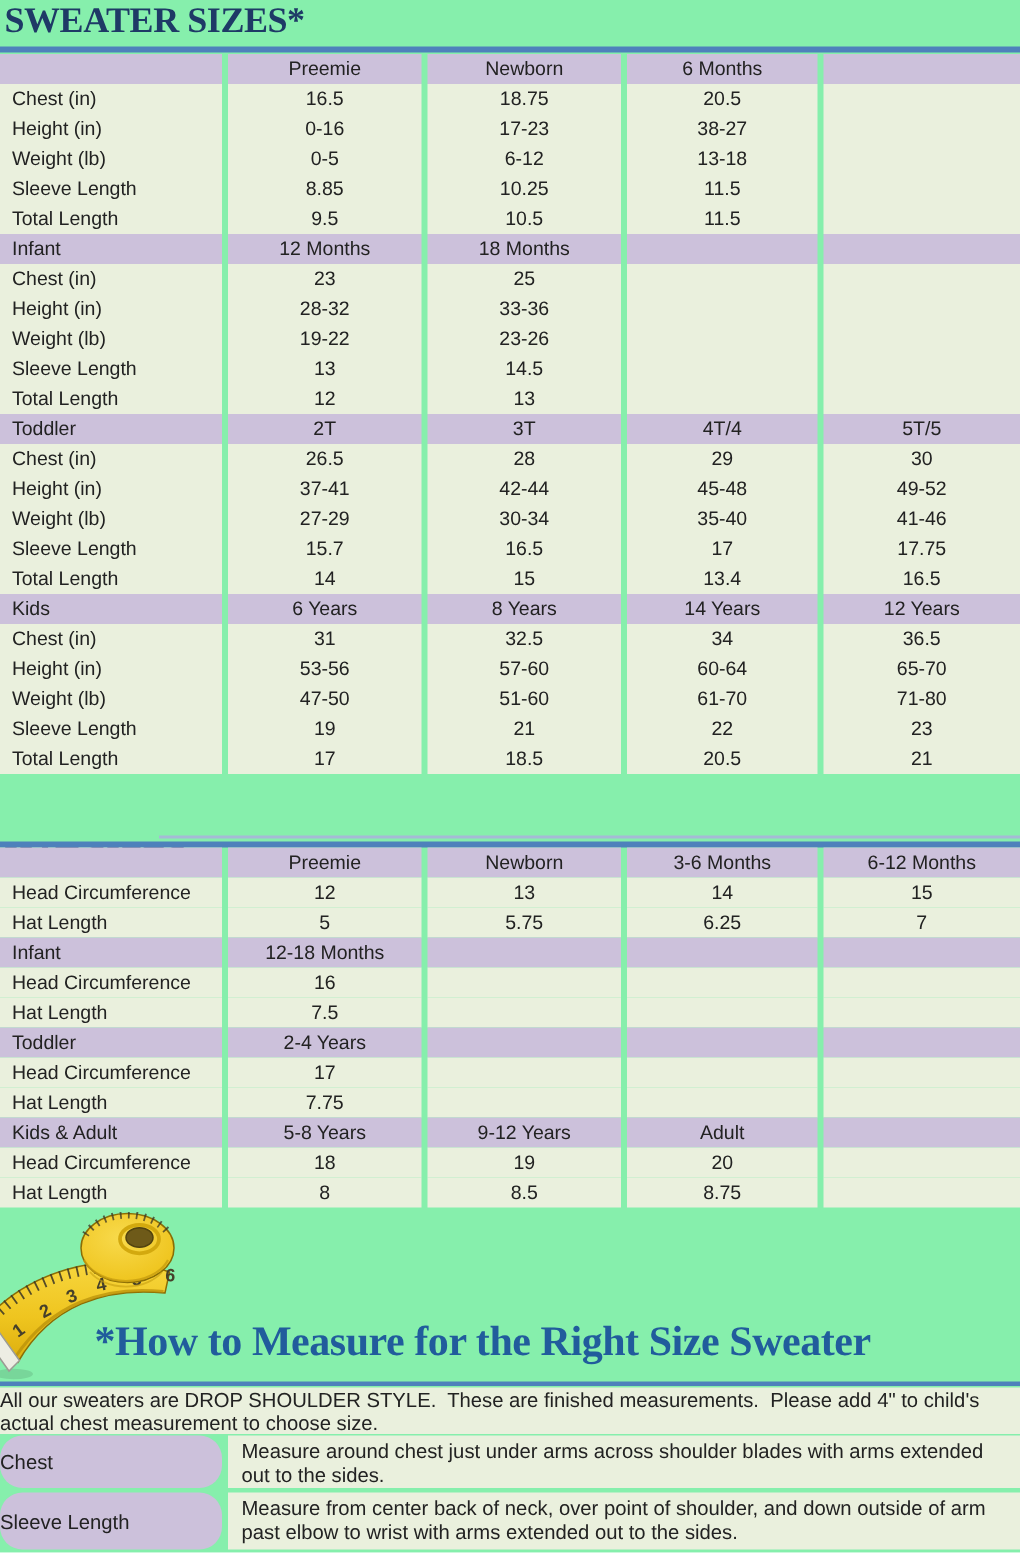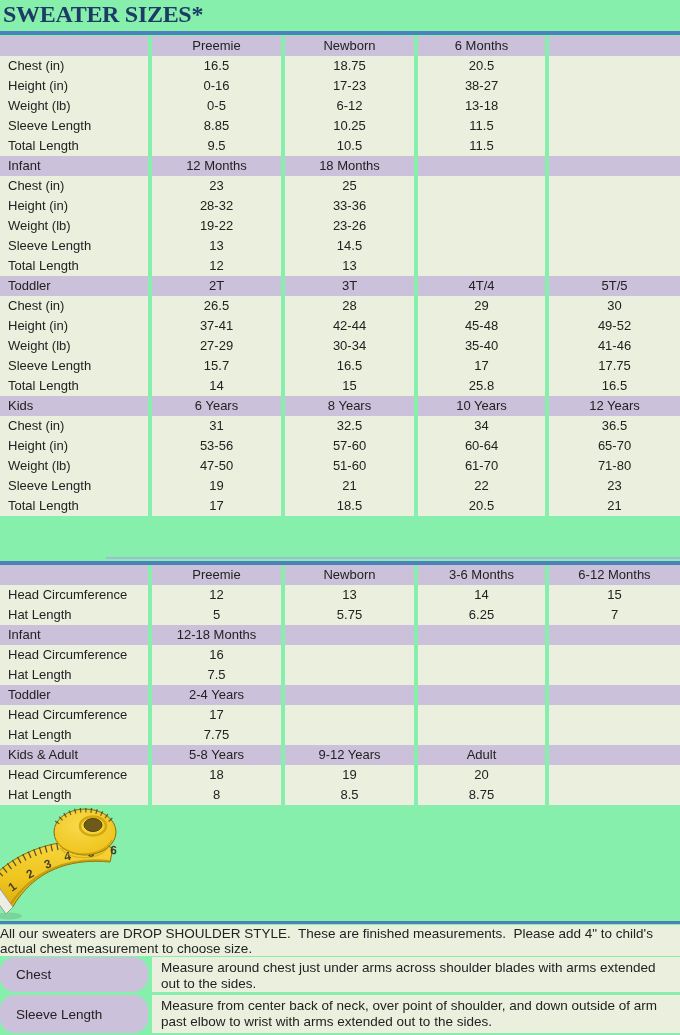--- a/index.html
+++ b/index.html
@@ -43,21 +43,21 @@
   .heading-rule{position:absolute;left:0;top:921px;width:680px;height:3px;background:var(--accent-bar,#4E81BB);}
   .note-block{
     position:absolute;left:0;top:925px;width:680px;height:31px;
     box-sizing:border-box;background:var(--cell-green,#EAF0DD);
     font-size:13.5px;line-height:15.2px;padding:1px 6px 0 0;
     white-space:pre-wrap;
   }
   .mrow{position:absolute;left:0;width:680px;display:grid;grid-template-columns:148px 528px;column-gap:4px;}
   .mrow .mlabel{
     box-sizing:border-box;background:var(--header-purple,#CCC1DB);
-    font-size:13.5px;display:flex;align-items:center;padding-left:16px;border-radius:15px;
+    font-size:13.5px;display:flex;align-items:center;padding-left:0;border-radius:15px;
   }
   .mrow .mtext{
     box-sizing:border-box;background:var(--cell-green,#EAF0DD);
     font-size:13.5px;line-height:15.5px;padding:3px 6px 0 9px;
   }
   .tape-svg{position:absolute;left:0;top:808px;}
   .tnum{font-family:"Liberation Sans",sans-serif;font-weight:bold;font-size:12px;fill:#46402A;}
 </style>
 </head>
 <body>
@@ -183,28 +183,28 @@
         <div class="cell">Sleeve Length</div>
         <div class="cell">15.7</div>
         <div class="cell">16.5</div>
         <div class="cell">17</div>
         <div class="cell">17.75</div>
       </div>
       <div class="trow data">
         <div class="cell">Total Length</div>
         <div class="cell">14</div>
         <div class="cell">15</div>
-        <div class="cell">25.8</div>
+        <div class="cell">13.4</div>
         <div class="cell">16.5</div>
       </div>
       <div class="trow header">
         <div class="cell">Kids</div>
         <div class="cell">6 Years</div>
         <div class="cell">8 Years</div>
-        <div class="cell">10 Years</div>
+        <div class="cell">14 Years</div>
         <div class="cell">12 Years</div>
       </div>
       <div class="trow data">
         <div class="cell">Chest (in)</div>
         <div class="cell">31</div>
         <div class="cell">32.5</div>
         <div class="cell">34</div>
         <div class="cell">36.5</div>
       </div>
       <div class="trow data">
@@ -358,20 +358,21 @@
       <ellipse cx="85" cy="24" rx="31" ry="23" fill="url(#cg)" stroke="#8A6D05" stroke-width="1"></ellipse>
       <path d="M 57,15 A 31 23 0 0 1 113,15" fill="none" stroke="#3A3526" stroke-width="5" stroke-dasharray="1.2,4.2" opacity="0.75"></path>
       <path d="M 56,32 A 30 22 0 0 0 112,32" fill="none" stroke="#C79E10" stroke-width="1.5" opacity="0.8"></path>
       <path d="M 60,40 A 28 20 0 0 0 108,40" fill="none" stroke="#C79E10" stroke-width="1.2" opacity="0.6"></path>
       <ellipse cx="93" cy="18" rx="13" ry="9.5" fill="none" stroke="#D3A90E" stroke-width="2.5"></ellipse>
       <ellipse cx="93" cy="17" rx="9" ry="6.5" fill="#6E5A19" stroke="#52430F" stroke-width="1"></ellipse>
     </g>
     <text class="tnum" x="110" y="46" transform="rotate(3 110 46)">6</text>
   </svg>
 
+  <h2 class="measure-heading">*How to Measure for the Right Size Sweater</h2>
   <div class="heading-rule"></div>
 
   <div class="note-block">All our sweaters are DROP SHOULDER STYLE.  These are finished measurements.  Please add 4" to child's actual chest measurement to choose size.</div>
 
   <div class="mrow" style="top:957px;height:35px;">
     <div class="mlabel" style="height:35px;">Chest</div>
     <div class="mtext" style="height:35px;">Measure around chest just under arms across shoulder blades with arms extended out to the sides.</div>
   </div>
 
   <div class="mrow" style="top:995px;height:38px;">

